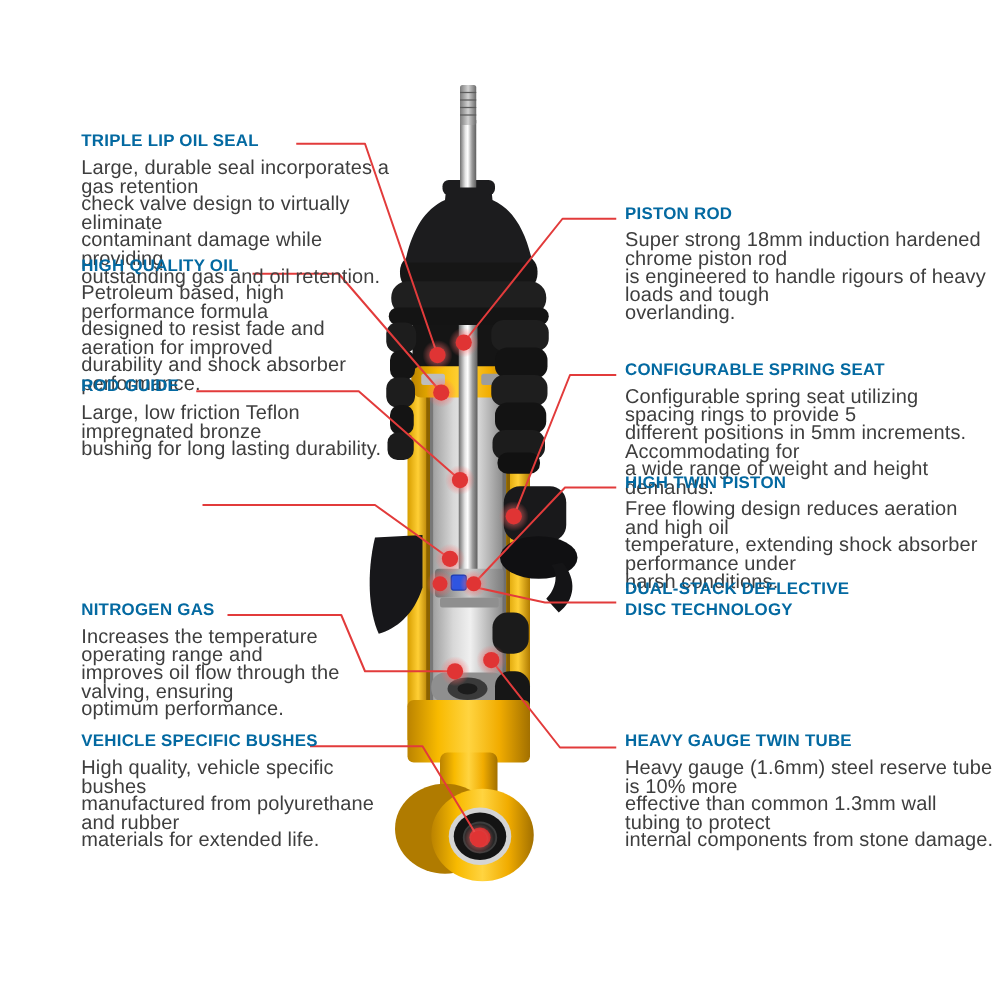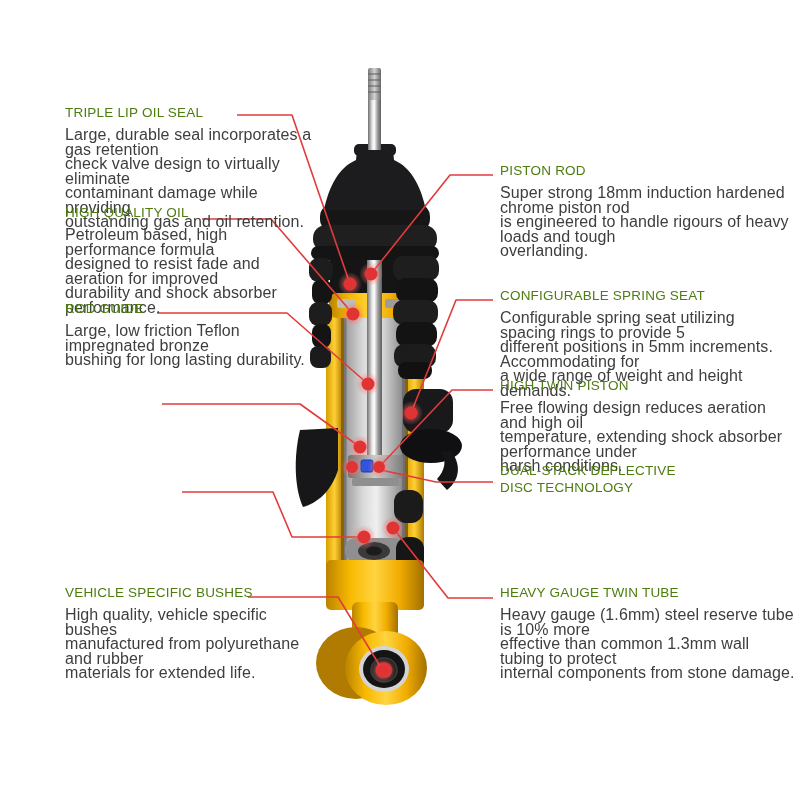--- a/index.html
+++ b/index.html
@@ -5,21 +5,21 @@
   html,body{margin:0;padding:0;background:#ffffff;}
   #canvas{
     position:relative;width:800px;height:800px;background:#ffffff;overflow:hidden;
     font-family:"Liberation Sans","DejaVu Sans",sans-serif;
   }
   #art{position:absolute;left:0;top:0;}
   .callout{position:absolute;}
   .callout.left{left:65px;width:250px;}
   .callout.right{left:500px;width:295px;}
   .co-title{
-    font-size:13.5px;font-weight:normal;color:#4d7c0f;letter-spacing:.2px;
+    font-size:13.5px;font-weight:bold;color:#0369a1;letter-spacing:.2px;
     line-height:17px;white-space:pre-line;
   }
   .co-body{
     margin-top:7px;font-size:16px;color:#3e3e3e;line-height:14.5px;
     letter-spacing:.1px;white-space:pre-line;
   }
 </style>
 </head>
 <body>
 
@@ -230,20 +230,26 @@
     <div class="co-title">HIGH QUALITY OIL</div>
     <div class="co-body">Petroleum based, high performance formula
 designed to resist fade and aeration for improved
 durability and shock absorber performance.</div>
   </div>
   <div class="callout left" style="top:300px">
     <div class="co-title">ROD GUIDE</div>
     <div class="co-body">Large, low friction Teflon impregnated bronze
 bushing for long lasting durability.</div>
   </div>
+  <div class="callout left" style="top:479px">
+    <div class="co-title">NITROGEN GAS</div>
+    <div class="co-body">Increases the temperature operating range and
+improves oil flow through the valving, ensuring
+optimum performance.</div>
+  </div>
   <div class="callout left" style="top:584px">
     <div class="co-title">VEHICLE SPECIFIC BUSHES</div>
     <div class="co-body">High quality, vehicle specific bushes
 manufactured from polyurethane and rubber
 materials for extended life.</div>
   </div>
 
   <div class="callout right" style="top:162px">
     <div class="co-title">PISTON ROD</div>
     <div class="co-body">Super strong 18mm induction hardened chrome piston rod

